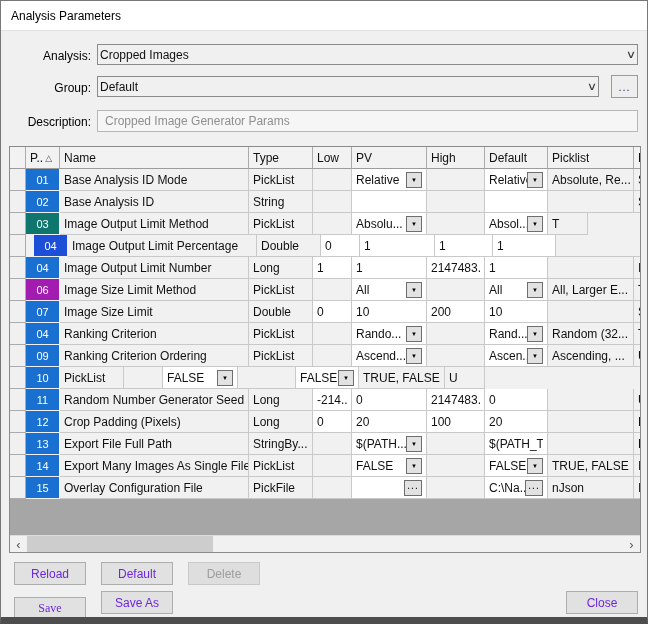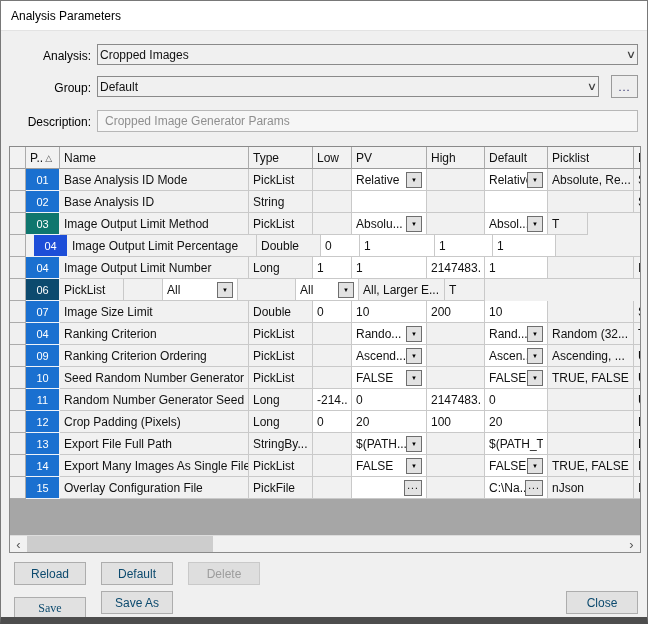--- a/index.html
+++ b/index.html
@@ -90,21 +90,21 @@
     position:absolute; top:0; width:17px; height:17px;
     display:flex; align-items:center; justify-content:center;
     color:#555; font-size:13px;
   }
   .sarrow-left { left:0; } .sarrow-right { right:0; }
   .sthumb { position:absolute; left:17px; top:0; width:186px; height:17px; background:#cdcdcd; }
 
   .btn {
     position:absolute; width:72px; height:23px;
     background:#e1e1e1; border:1px solid #adadad;
-    font-family:inherit; font-size:12px; color:#0c4a6e;
+    font-family:inherit; font-size:12px; color:#6d28d9;
   }
   .btn-reload { left:13px;  top:561px; }
   .btn-default{ left:100px; top:561px; }
   .btn-delete { left:187px; top:561px; color:#9d9d9d; background:#dedede; border-color:#c9c9c9; }
   .btn-save   { left:13px;  top:596px;font-family:Liberation Serif, serif; }
   .btn-saveas { left:100px; top:590px; }
   .btn-close  { left:565px; top:590px; }
 </style>
 </head>
 <body>
@@ -266,21 +266,22 @@
             <span class="ctext">2147483...</span>
           </div>
           <div class="cell ed" style="width: 63px;">
             <span class="ctext">1</span>
           </div>
           <div class="cell ro" style="width: 86px;"></div>
           <div class="cell ro" style="width: 40px;">Ig</div>
         </div>
         <div class="grid-row">
           <div class="cell selcell" style="width: 16px;"></div>
-          <div class="cell numcell" style="width: 34px; background: #0c4a6e;">06</div>
+          <div class="cell numcell" style="width: 34px; background: #a21caf;">06</div>
+          <div class="cell ro" style="width: 189px;">Image Size Limit Method</div>
           <div class="cell ro" style="width: 64px;">PickList</div>
           <div class="cell ro" style="width: 39px;">
             <span class="ctext"></span>
           </div>
           <div class="cell ed" style="width: 75px;">
             <span class="ctext">All</span>
             <button class="ddbtn">▼</button>
           </div>
           <div class="cell ro" style="width: 58px;">
             <span class="ctext"></span>
@@ -352,21 +353,20 @@
           <div class="cell ed" style="width: 63px;">
             <span class="ctext">Ascen...</span>
             <button class="ddbtn">▼</button>
           </div>
           <div class="cell ro" style="width: 86px;">Ascending, ...</div>
           <div class="cell ro" style="width: 40px;">U</div>
         </div>
         <div class="grid-row">
           <div class="cell selcell" style="width: 16px;"></div>
           <div class="cell numcell" style="width: 34px; background: rgb(26, 112, 208);">10</div>
-          <div class="cell ro" style="width: 189px;">Seed Random Number Generator</div>
           <div class="cell ro" style="width: 64px;">PickList</div>
           <div class="cell ro" style="width: 39px;">
             <span class="ctext"></span>
           </div>
           <div class="cell ed" style="width: 75px;">
             <span class="ctext">FALSE</span>
             <button class="ddbtn">▼</button>
           </div>
           <div class="cell ro" style="width: 58px;">
             <span class="ctext"></span>

